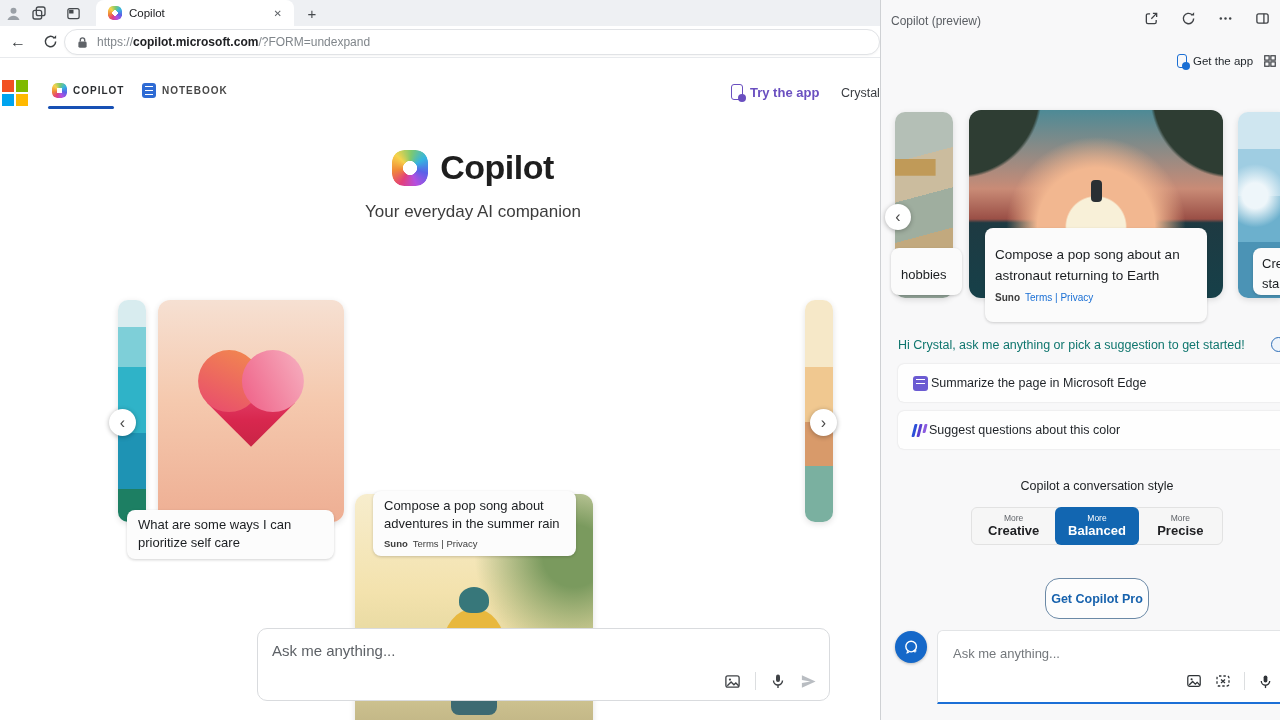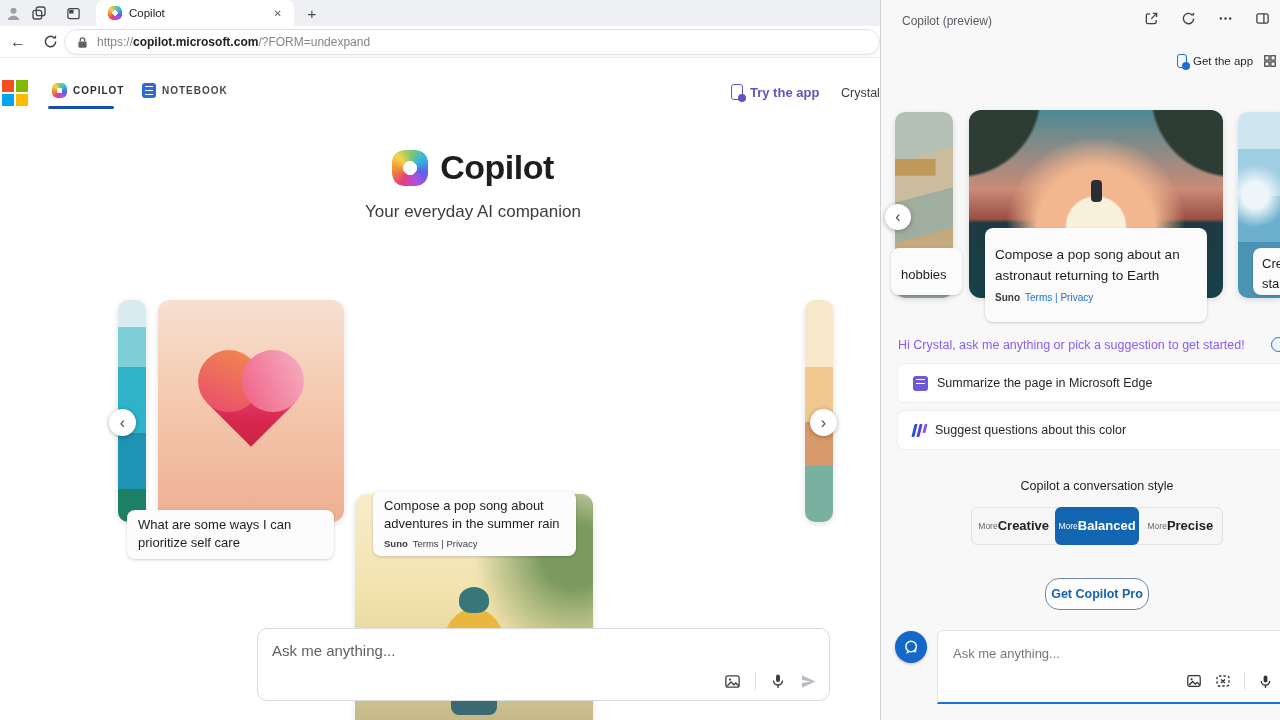--- a/index.html
+++ b/index.html
@@ -93,53 +93,53 @@
       background:linear-gradient(180deg,#2160dc,#1a4dc8); display:flex; align-items:center; justify-content:center; gap:8px;
       color:#fff; font-size:13.5px; font-weight:700; cursor:pointer; box-shadow:0 1px 3px rgba(20,60,160,.4); }
   .ask-box { position:absolute; left:257px; top:569px; width:573px; height:73px; background:#fff; border:1px solid #d9dbde; border-radius:10px; }
   .ask-input { position:absolute; left:14px; top:9px; width:420px; height:24px; border:none; outline:none; font-family:"Liberation Sans",sans-serif; font-size:15px; color:#202124; background:transparent; }
   .ask-input::placeholder { color:#5d6166; opacity:1; }
   .ask-icons { position:absolute; right:12px; bottom:10px; display:flex; align-items:center; gap:14px; color:#3f4246; }
   .vdiv { width:1px; height:18px; background:#dcdee0; }
 
   
   .sidebar { position:absolute; left:880px; top:0; width:400px; height:720px; background:#f8f8f9; border-left:1px solid #cfd1d4; }
-  .sb-title { position:absolute; left:21px; top:14px; font-size:12px; color:#5a5e63; }
+  .sb-title { position:absolute; left:10px; top:14px; font-size:12px; color:#5a5e63; }
   .sb-hicons { position:absolute; right:10px; top:11px; display:flex; align-items:center; gap:22px; color:#3f4246; }
   .sb-hicons .ic { cursor:pointer; display:flex; }
   .getapp { position:absolute; left:296px; top:54px; display:flex; align-items:center; gap:6px; color:#1b6fd4; cursor:pointer; }
   .getapp .lbl { font-size:11.5px; color:#24292e; }
   .grid-ico { position:absolute; left:382px; top:54px; width:14px; height:14px; color:#3f4246; cursor:pointer; }
 
   .sb-cap { position:absolute; background:#fbfbfb; border-radius:8px; box-shadow:0 1px 3px rgba(0,0,0,.18); padding:17px 10px; font-size:13.5px; line-height:1.55; color:#1b1e21; overflow:hidden; cursor:pointer; }
   .sb-cap .suno { font-size:10px; }
   .sb-cap .suno .lk { color:#1a6fd4; }
 
-  .greeting { position:absolute; left:17px; top:338px; width:352px; font-size:12.5px; color:#8b5cf6; }
+  .greeting { position:absolute; left:17px; top:338px; width:352px; font-size:12.5px; color:#0f766e; }
   .readaloud { position:absolute; left:390px; top:337px; width:15px; height:15px; border-radius:50%; border:1.5px solid #2f6fb8; background:#eef4fb; cursor:pointer; }
   .sugg { position:absolute; left:17px; width:383px; height:38px; background:#fefefe; border-radius:6px 0 0 6px; box-shadow:0 0 2px rgba(0,0,0,.14);
-      display:flex; align-items:center; padding-left:15px; gap:9px; font-size:12.5px; color:#1f2328; cursor:pointer; }
+      display:flex; align-items:center; padding-left:15px; gap:3px; font-size:12.5px; color:#1f2328; cursor:pointer; }
   .sum-ico { width:15px; height:15px; border-radius:3px; background:#6b5bd2; position:relative; flex:none; }
   .sum-ico::after { content:""; position:absolute; left:3px; top:3.5px; right:3px; bottom:3.5px;
       background:repeating-linear-gradient(180deg,#fff 0 1.5px, transparent 1.5px 4px); }
   .bars-ico { display:flex; gap:2px; transform:skewX(-14deg); flex:none; }
   .bars-ico i { width:3px; height:13px; border-radius:1px; display:block; }
 
   .style-title { position:absolute; left:66px; top:479px; width:300px; text-align:center; font-size:12.5px; color:#1b1e21; }
   .switcher { position:absolute; left:90px; top:507px; width:252px; height:38px; background:#f6f6f6; border:1px solid #e2e2e2; border-radius:6px; display:grid; grid-template-columns:1fr 1fr 1fr; }
-  .seg { display:flex; flex-direction:row; align-items:center; justify-content:center; cursor:pointer; line-height:1.2; }
+  .seg { display:flex; flex-direction:column; align-items:center; justify-content:center; cursor:pointer; line-height:1.2; }
   .seg .q { font-size:8.5px; color:#5f6368; }
   .seg .n { font-size:13px; font-weight:700; color:#202124; }
   .seg.selected { background:#1266b1; border-radius:6px; margin:-1px 0; }
   .seg.selected .q, .seg.selected .n { color:#fff; }
 
   .disclaimer { position:absolute; left:36px; top:556px; width:360px; display:flex; justify-content:center; align-items:center; gap:7px; font-size:11.5px; color:#3a3f44; }
   .disclaimer .lk { color:#1a6fd4; cursor:pointer; }
   .disclaimer .dv { color:#b0b4b8; }
-  .probtn { position:absolute; left:164px; top:578px; width:104px; height:32px; border-radius:14px; border:1px solid #6b89a6; background:rgba(255,255,255,.7);
+  .probtn { position:absolute; left:164px; top:578px; width:104px; height:41px; border-radius:14px; border:1px solid #6b89a6; background:rgba(255,255,255,.7);
       color:#1762ad; font-size:12.5px; font-weight:600; display:flex; align-items:center; justify-content:center; cursor:pointer; }
 
   .sb-circle { position:absolute; left:14px; top:631px; width:32px; height:32px; border-radius:50%; background:#1568c9; display:flex; align-items:center; justify-content:center; cursor:pointer; box-shadow:0 1px 3px rgba(0,0,0,.25); }
   .sb-ask { position:absolute; left:56px; top:630px; width:344px; height:74px; background:#fff; border:1px solid #e2e4e6; border-bottom:2px solid #1b6fd6; border-radius:6px 0 0 0; }
   .sb-ask-input { position:absolute; left:15px; top:11px; width:220px; height:22px; border:none; outline:none; font-family:"Liberation Sans",sans-serif; font-size:13px; background:transparent; color:#202124; }
   .sb-ask-input::placeholder { color:#74787c; opacity:1; }
   .sb-ask-icons { position:absolute; left:248px; bottom:12px; display:flex; align-items:center; gap:13px; color:#2f3337; }
 
   svg { display:block; }
 </style>

